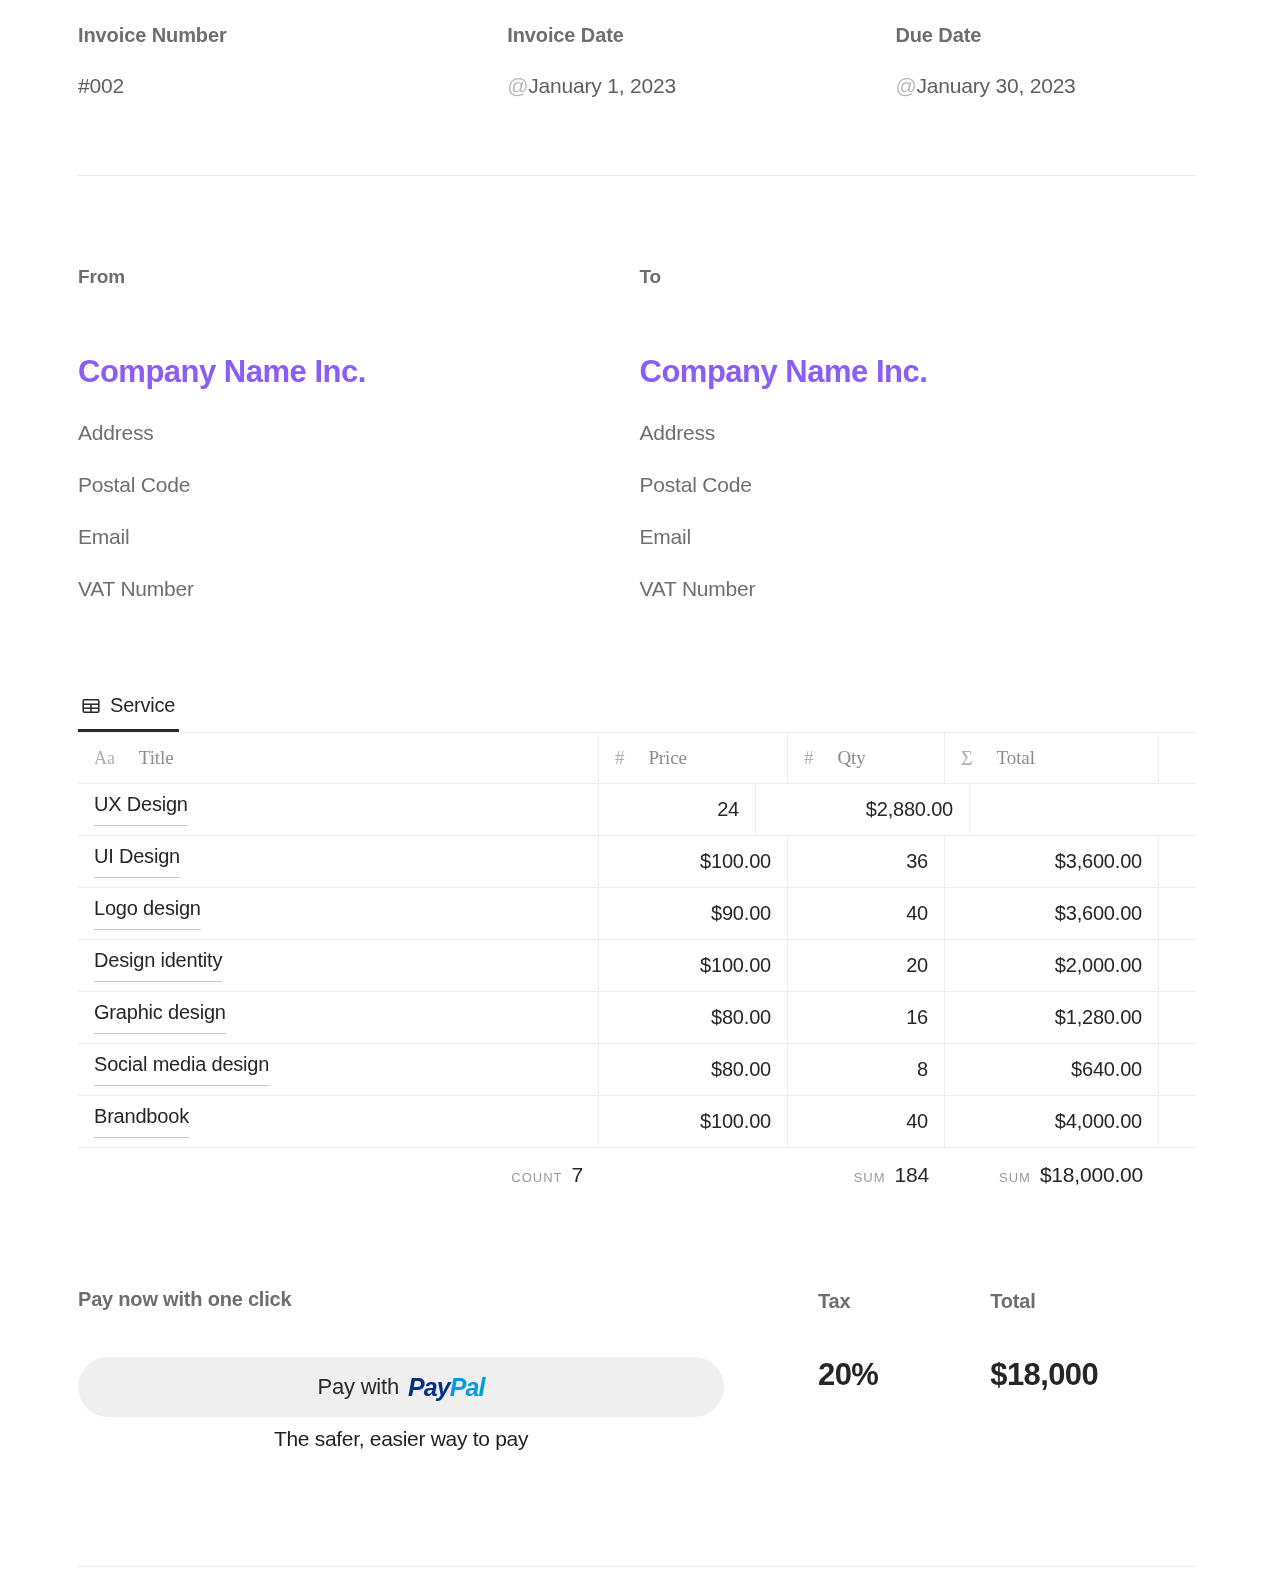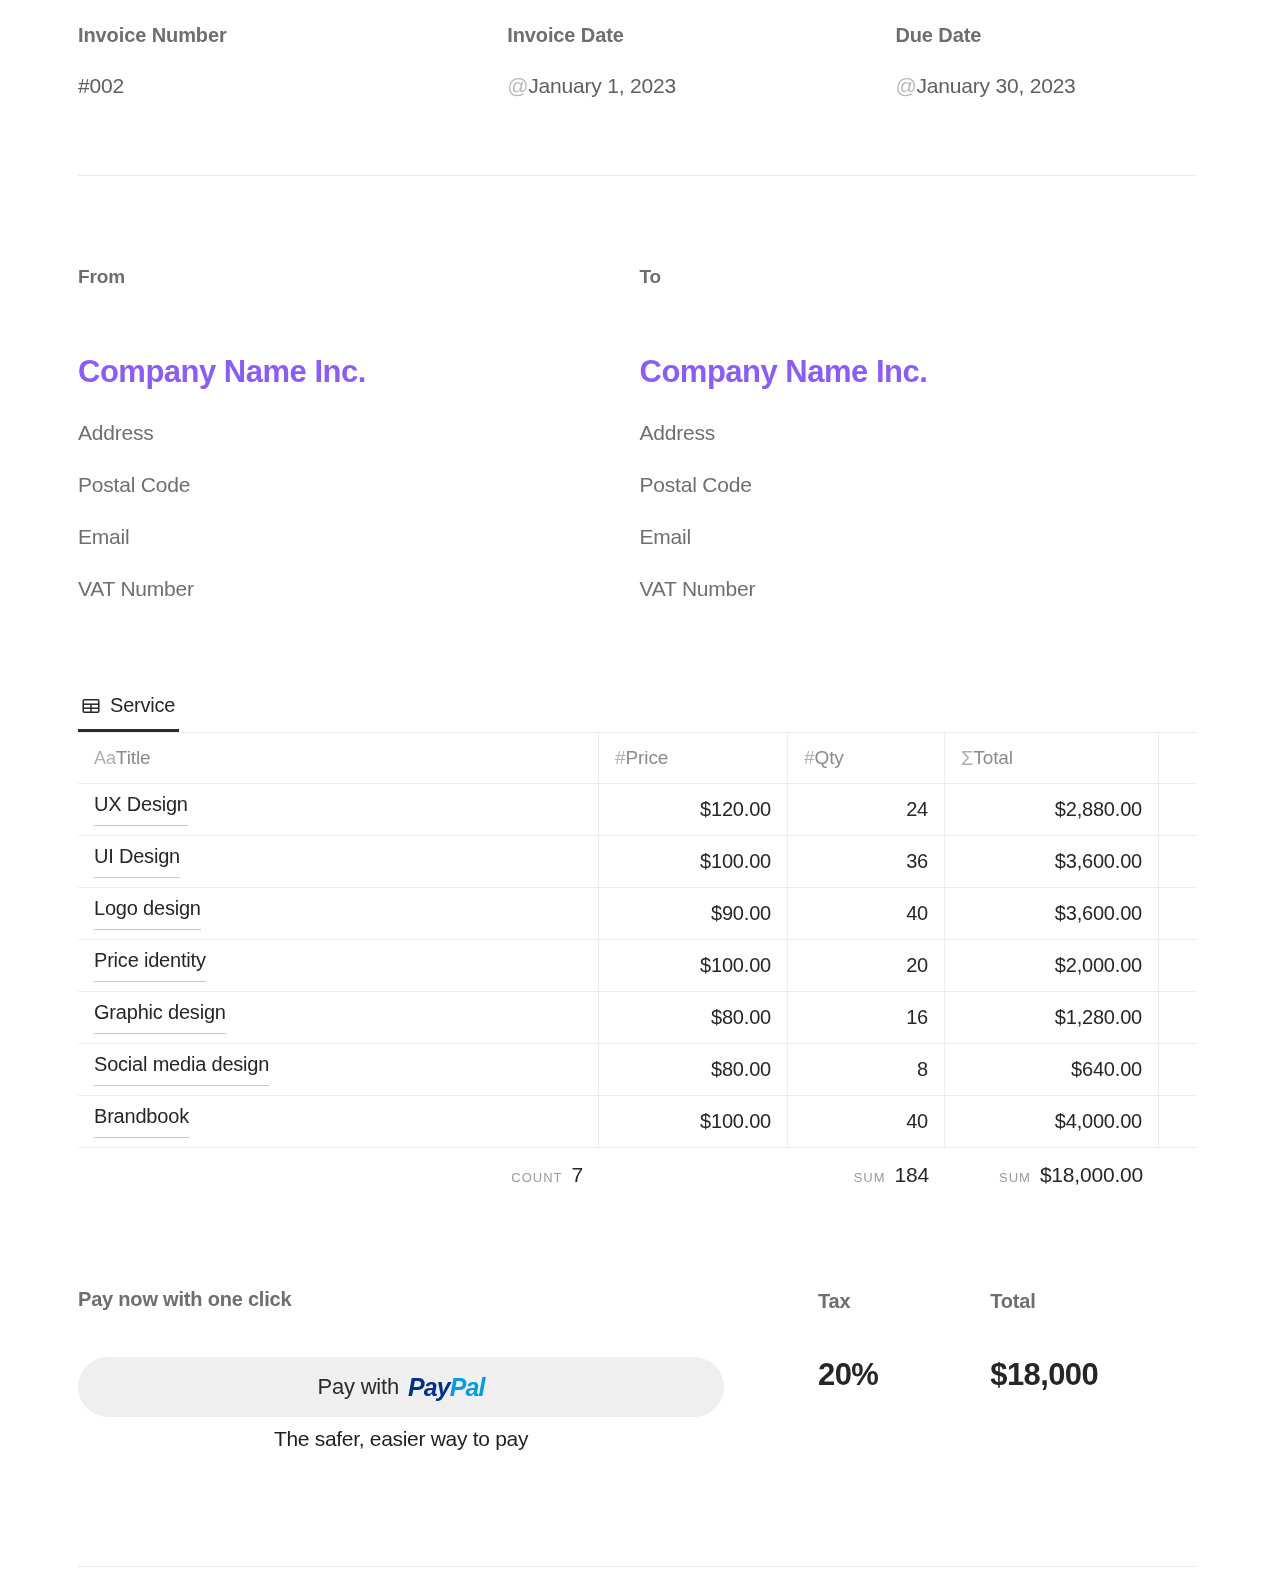--- a/index.html
+++ b/index.html
@@ -124,24 +124,25 @@
   .c-price { width: 189px; border-right: 1px solid #ededed; justify-content: flex-end; }
   .c-qty   { width: 157px; border-right: 1px solid #ededed; justify-content: flex-end; }
   .c-total { width: 214px; border-right: 1px solid #ededed; justify-content: flex-end; }
   .c-empty { width: 37px; }
 
   .trow.head .cell { min-height: 50px; }
 
   .head-label {
     display: inline-flex;
     align-items: center;
-    gap: 0;
+    gap: 24px;
     font-size: 19px;
     color: #8b8b8b;
     letter-spacing: -0.1px;
+    font-family: Liberation Serif, serif;
   }
   .head-label .sym {
     color: #b0b0b0;
     font-size: 19px;
   }
   .head-label .sym.aa { font-size: 18px; }
   .head-label .sym.sigma { font-size: 20px; }
 
   .trow.body .cell { min-height: 51px; }
 
@@ -344,23 +345,20 @@
             <span>Total</span>
           </span>
         </div>
         <div class="cell c-empty"></div>
       </div>
 
       <div class="trow body">
         <div class="cell c-title">
             <span class="cell-title-text">UX Design</span>
           </div>
-        <div class="cell c-price">
-            <span class="cell-num">$120.00</span>
-          </div>
         <div class="cell c-qty">
             <span class="cell-num">24</span>
           </div>
         <div class="cell c-total">
             <span class="cell-num">$2,880.00</span>
           </div>
         <div class="cell c-empty"></div>
       </div>
 
       <div class="trow body">
@@ -390,21 +388,21 @@
             <span class="cell-num">40</span>
           </div>
         <div class="cell c-total">
             <span class="cell-num">$3,600.00</span>
           </div>
         <div class="cell c-empty"></div>
       </div>
 
       <div class="trow body">
         <div class="cell c-title">
-            <span class="cell-title-text">Price identity</span>
+            <span class="cell-title-text">Design identity</span>
           </div>
         <div class="cell c-price">
             <span class="cell-num">$100.00</span>
           </div>
         <div class="cell c-qty">
             <span class="cell-num">20</span>
           </div>
         <div class="cell c-total">
             <span class="cell-num">$2,000.00</span>
           </div>

